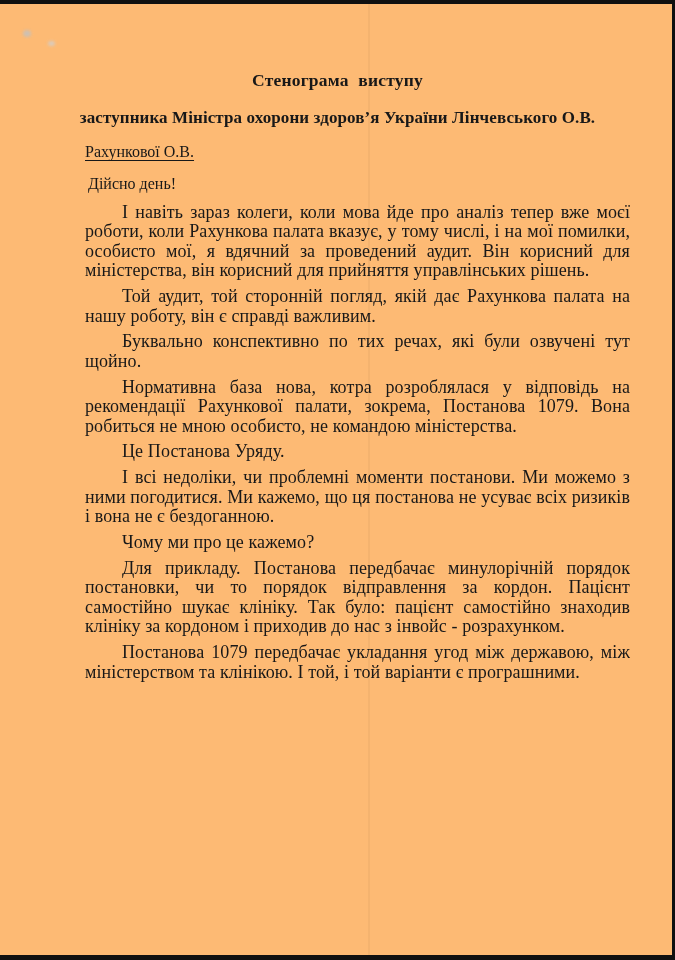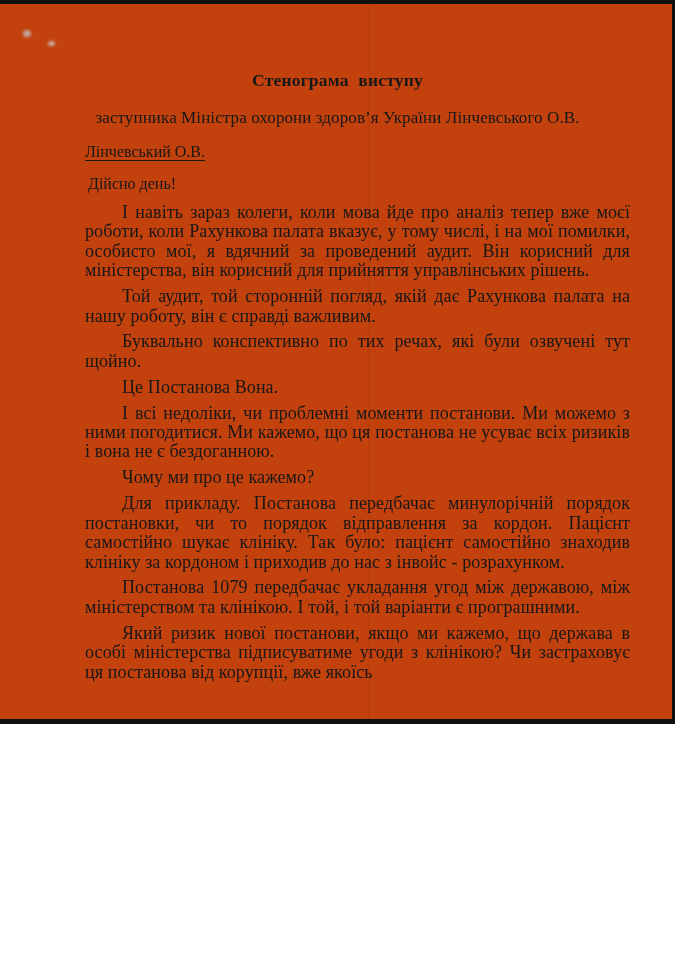--- a/index.html
+++ b/index.html
@@ -3,22 +3,22 @@
 <meta charset="utf-8">
 <style>
   html, body {
     margin: 0;
     padding: 0;
     background: #ffffff;
   }
   .page {
     position: relative;
     width: 675px;
-    height: 724px;
-    background: #c2410c;
+    height: 960px;
+    background: #fdba74;
     overflow: hidden;
     font-family: "Liberation Serif", "DejaVu Serif", serif;
     color: #181818;
   }
   
   .bar-top    { position: absolute; top: 0; left: 0; right: 0; height: 4px; background: #101010; }
   .bar-bottom { position: absolute; bottom: 0; left: 0; right: 0; height: 5px; background: #101010; }
   .bar-right  { position: absolute; top: 0; bottom: 0; right: 0; width: 3px; background: #101010; }
   .scan-seam  { position: absolute; top: 4px; bottom: 5px; left: 368px; width: 2px;
                 background: rgba(0,0,0,0.035); }
@@ -32,21 +32,21 @@
     margin-top: 70px;
     text-align: center;
     font-weight: 700;
     font-size: 17.5px;
     word-spacing: 5px;
     letter-spacing: 0.2px;
   }
   .doc-subtitle {
     margin-top: 17px;
     text-align: center;
-    font-weight: 400;
+    font-weight: 700;
     font-size: 17px;
     letter-spacing: 0.1px;
   }
   .content {
     margin-left: 85px;
     width: 545px;
   }
   .speaker {
     margin-top: 15px;
     font-size: 16px;
@@ -75,33 +75,33 @@
 <div class="page">
 
   <div class="scan-seam"></div>
   <div class="speck-1"></div>
   <div class="speck-2"></div>
 
   <div class="doc-title">Стенограма  виступу</div>
   <div class="doc-subtitle">заступника  Міністра охорони здоров’я України Лінчевського О.В.</div>
 
   <div class="content">
-    <div class="speaker">Лінчевський О.В.</div>
+    <div class="speaker">Рахункової О.В.</div>
     <div class="greeting">Дійсно день!</div>
 
     <div class="paragraphs">
       <p>І навіть зараз колеги, коли мова йде про аналіз тепер вже моєї роботи, коли Рахункова палата вказує, у тому числі, і на мої помилки, особисто мої,  я вдячний за проведений аудит. Він корисний для міністерства, він корисний для прийняття управлінських рішень.</p>
       <p>Той аудит, той сторонній погляд, якій дає  Рахункова палата на нашу роботу, він є справді важливим.</p>
       <p>Буквально конспективно по тих речах, які були озвучені тут щойно.</p>
-      <p>Це Постанова Вона.</p>
+      <p>Нормативна база нова, котра розроблялася у відповідь на рекомендації Рахункової палати, зокрема, Постанова 1079. Вона робиться не мною особисто, не командою міністерства.</p>
+      <p>Це Постанова Уряду.</p>
       <p>І всі недоліки, чи проблемні моменти постанови. Ми можемо з ними погодитися. Ми кажемо, що ця постанова не усуває всіх ризиків і вона не є бездоганною.</p>
       <p>Чому ми про це кажемо?</p>
       <p>Для прикладу. Постанова передбачає минулорічній порядок постановки, чи то порядок відправлення за кордон. Пацієнт самостійно шукає клініку. Так було: пацієнт самостійно знаходив клініку за кордоном і приходив до нас з інвойс - розрахунком.</p>
       <p>Постанова  1079 передбачає укладання угод між державою, між міністерством та клінікою. І той, і той варіанти є програшними.</p>
-      <p>Який ризик нової постанови, якщо ми кажемо, що держава в особі міністерства підписуватиме угоди з клінікою? Чи застраховує ця постанова від корупції, вже якоїсь</p>
     </div>
   </div>
 
   <div class="bar-top"></div>
   <div class="bar-bottom"></div>
   <div class="bar-right"></div>
 
 </div>
 
 </body></html>

